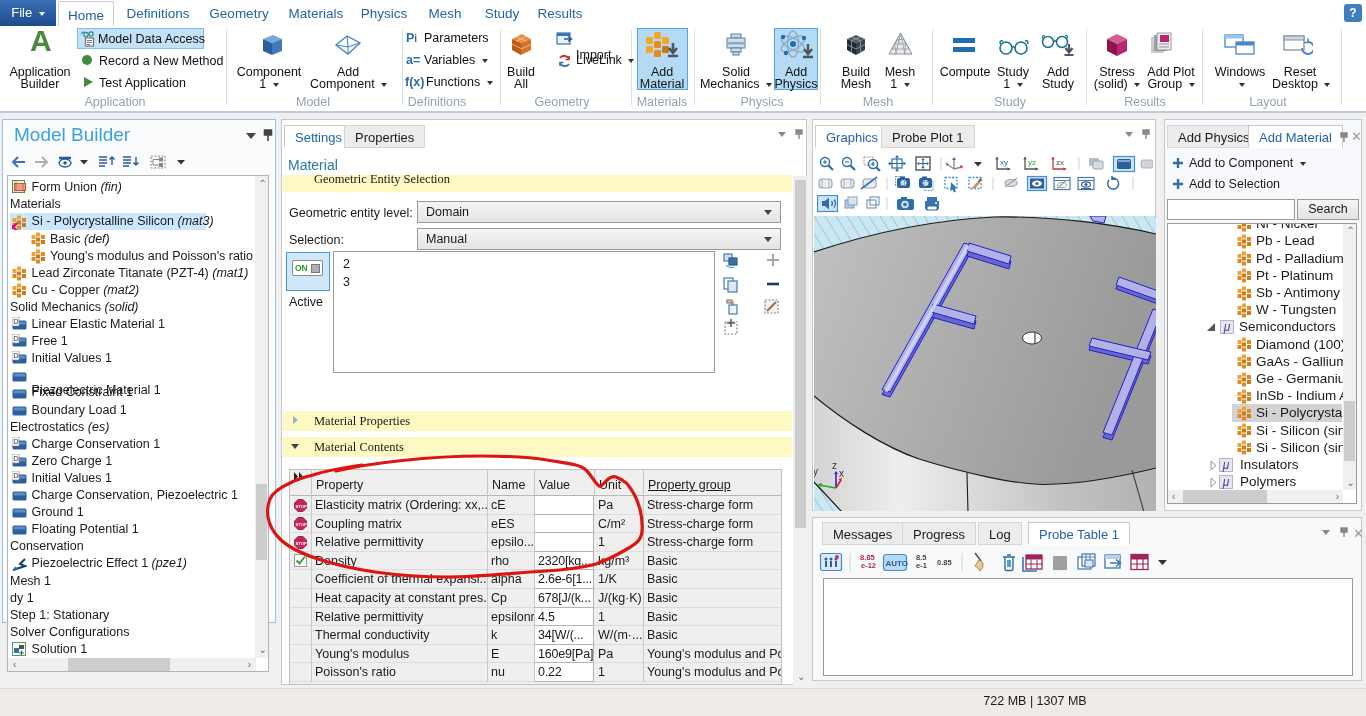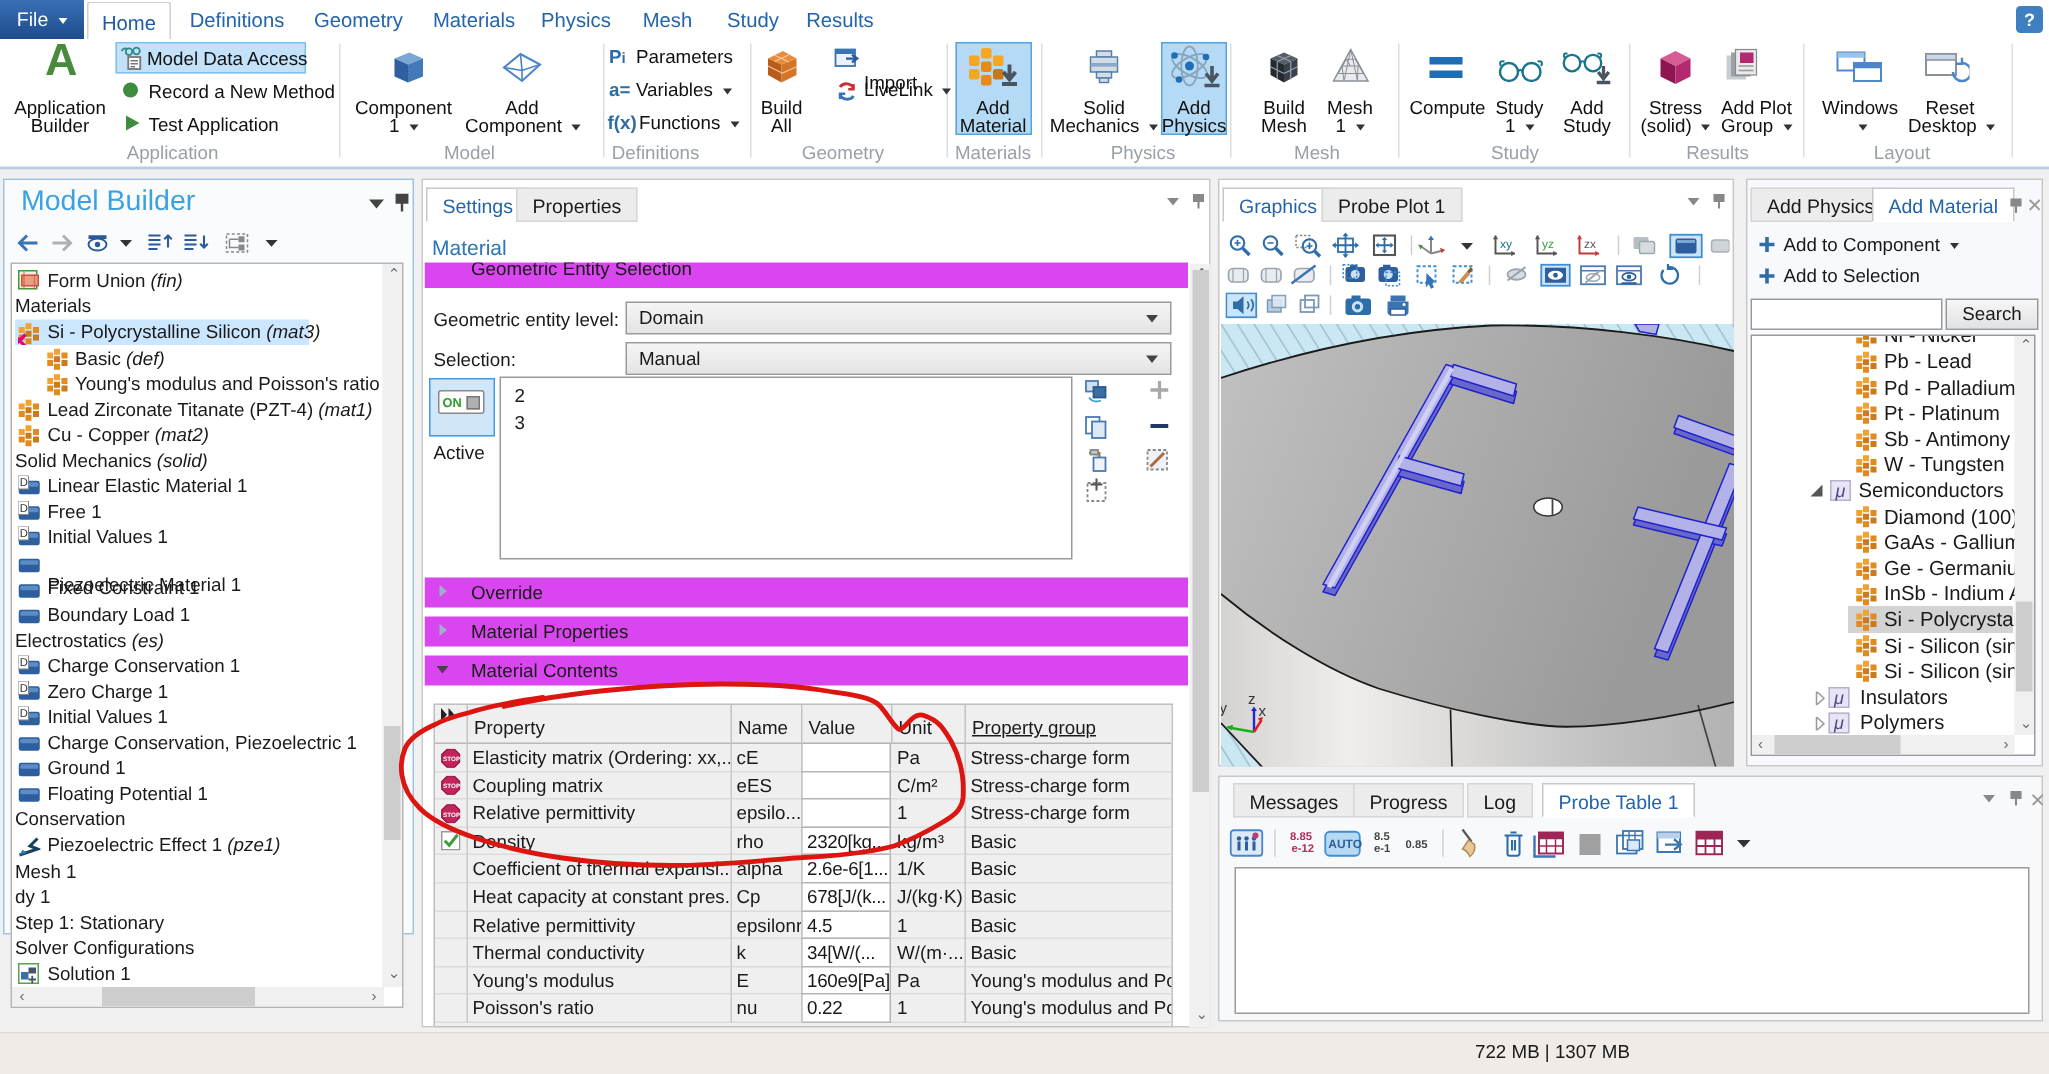--- a/index.html
+++ b/index.html
@@ -25,21 +25,21 @@
 .ptab { position:absolute; height:23px; line-height:23px; font-size:13px; padding:0 10px; color:#1a1a1a; background:#ececec; border:1px solid #d6d6d6; }
 .ptab.active { background:#fff; border:1px solid #c8c8c8; border-bottom:1px solid #fff; color:#2464ab; }
 .scroll-v { position:absolute; background:#f0f0f0; }
 .thumb { position:absolute; background:#cdcdcd; }
 .arr { position:absolute; color:#6a6a6a; font-size:10px; line-height:10px; }
 
 .trow { position:absolute; left:1px; height:17.2px; line-height:17.2px; white-space:nowrap; font-size:12.5px; }
 .trow i { font-style:italic; }
 .trow.amt { font-size:13.5px; height:17.2px; line-height:17.2px; }
 
-.band { position:absolute; left:0; width:100%; height:20px; background:#d946ef; line-height:20px; }
+.band { position:absolute; left:0; width:100%; height:20px; background:#fef9c3; line-height:20px;font-family:Liberation Serif, serif; }
 
 .mtbl { position:absolute; border:1px solid #c0c0c0; background:#efefef; }
 .mc { position:absolute; top:0; height:100%; border-right:1px solid #cccccc; padding:0 4px; line-height:18.6px; white-space:nowrap; overflow:hidden; }
 </style>
 </head>
 <body>
 <div id="stage">
 <div id="ribbon">
 
   <div class="vsep" style="left:226px"></div>
@@ -470,21 +470,20 @@
         <path d="M44 32 h12" stroke="#1f3864" stroke-width="2.6"></path>
         <path d="M3 50 h7 v3" stroke="#9a6a28" fill="#e8c89a"></path>
         <rect x="4" y="48" width="5" height="3" fill="#c8c8c8" stroke="#888"></rect>
         <rect x="6" y="53" width="8" height="9" fill="#eef4fa" stroke="#4a7ab0"></rect>
         <rect x="42" y="48" width="13" height="13" fill="#eef2f6" stroke="#888" stroke-dasharray="2 1.5"></rect>
         <path d="M44 59 L53 50" stroke="#b06a3a" stroke-width="2"></path>
         <rect x="2" y="70" width="12" height="12" fill="none" stroke="#888" stroke-dasharray="2 1.5"></rect>
         <path d="M8 67 v8 M4 71 h8" stroke="#555" stroke-width="1.4"></path>
       </g>
     </svg>
-    <div class="band" style="top:210px;"><span class="abs" style="left:10px;top:5px;width:0;height:0;border-top:4.5px solid transparent;border-bottom:4.5px solid transparent;border-left:5.5px solid #9ab2c8;"></span><span style="margin-left:31px;">Override</span></div>
     <div class="band" style="top:262px;"><span class="abs" style="left:8px;top:7px;width:0;height:0;border-left:4.5px solid transparent;border-right:4.5px solid transparent;border-top:5.5px solid #444;"></span><span style="margin-left:31px;">Material Contents</span></div>
     <div class="band" style="top:236px;"><span class="abs" style="left:10px;top:5px;width:0;height:0;border-top:4.5px solid transparent;border-bottom:4.5px solid transparent;border-left:5.5px solid #9ab2c8;"></span><span style="margin-left:31px;">Material Properties</span></div>
 
     <div class="mtbl" style="left:6px;top:294px;width:493px;height:216px;overflow:hidden;" id="mattbl">
       <div class="abs" style="left:0;top:0;width:491px;height:26px;border-bottom:1px solid #b8b8b8;background:#efefef;">
       <svg class="abs" style="left:3px;top:2px" width="12" height="9" viewBox="0 0 12 9">
               <path d="M1 0 l4 4.5 L1 9 z M6 0 l4 4.5 L6 9 z" fill="#222"></path>
             </svg>
       <div class="abs" style="left:26px;top:8px;">Property</div>
       <div class="abs" style="left:202px;top:8px;">Name</div>

